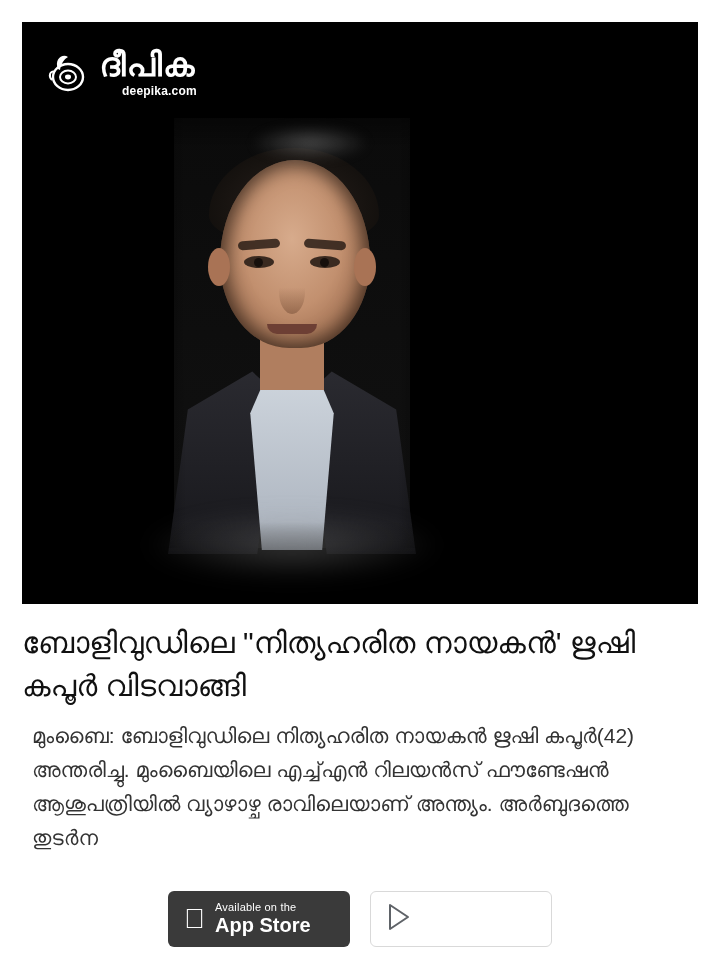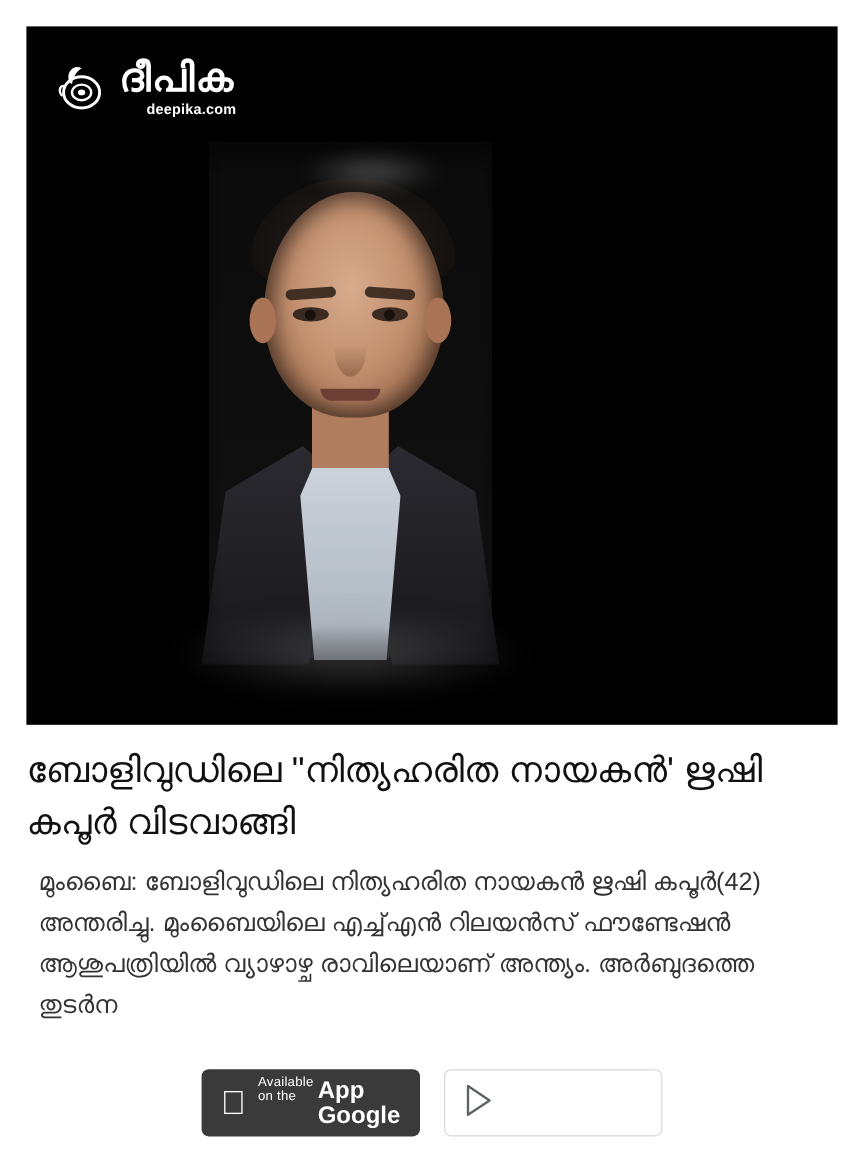--- a/index.html
+++ b/index.html
@@ -267,21 +267,21 @@
     background: #3a3a3a;
     color: #ffffff;
   }
   .badge-google {
     width: 182px;
     height: 56px;
     background: #ffffff;
     color: #333333;
     border: 1px solid #d9d9d9;
   }
-  .badge-lines { display: flex; flex-direction: row; justify-content: space-between; line-height: 1.05; }
+  .badge-lines { display: flex; flex-direction: column; justify-content: space-between; line-height: 1.05; }
   .badge-small { font-size: 11px; letter-spacing: .2px; }
   .badge-small-caps { font-size: 9px; letter-spacing: .6px; text-transform: uppercase; }
   .badge-big { font-size: 20px; font-weight: 700; margin-top: 2px; }
   .badge-big-google { font-size: 20px; margin-top: 2px; }
   .g-goog { font-family: "DejaVu Serif", serif; font-weight: 400; }
   .g-play { font-weight: 400; }
   .apple-glyph { font-size: 28px; line-height: 1; }
 </style>
 </head>
 <body>
@@ -335,21 +335,21 @@
   <div class="headline">ബോളിവുഡിലെ "നിത്യഹരിത നായകൻ' ഋഷി കപൂർ വിടവാങ്ങി</div>
 
   <div class="body-text">മുംബൈ: ബോളിവുഡിലെ നിത്യഹരിത നായകൻ ഋഷി കപൂർ(42) അന്തരിച്ചു. മുംബൈയിലെ എച്ച്എൻ റിലയൻസ് ഫൗണ്ടേഷൻ ആശുപത്രിയിൽ വ്യാഴാഴ്ച രാവിലെയാണ് അന്ത്യം. അർബുദത്തെ തുടർന</div>
 
   <div class="badges">
 
     <div class="badge badge-apple">
       <span class="apple-glyph"></span>
       <span class="badge-lines">
         <span class="badge-small">Available on the</span>
-        <span class="badge-big">App Google</span>
+        <span class="badge-big">App Store</span>
       </span>
     </div>
 
     <div class="badge badge-google">
       <span>
         <svg width="26" height="28" viewBox="0 0 26 28" aria-hidden="true">
           <path d="M3 2 L21 14 L3 26 Z" fill="none" stroke="#5f6368" stroke-width="2" stroke-linejoin="round"></path>
         </svg>
       </span>
     </div>

